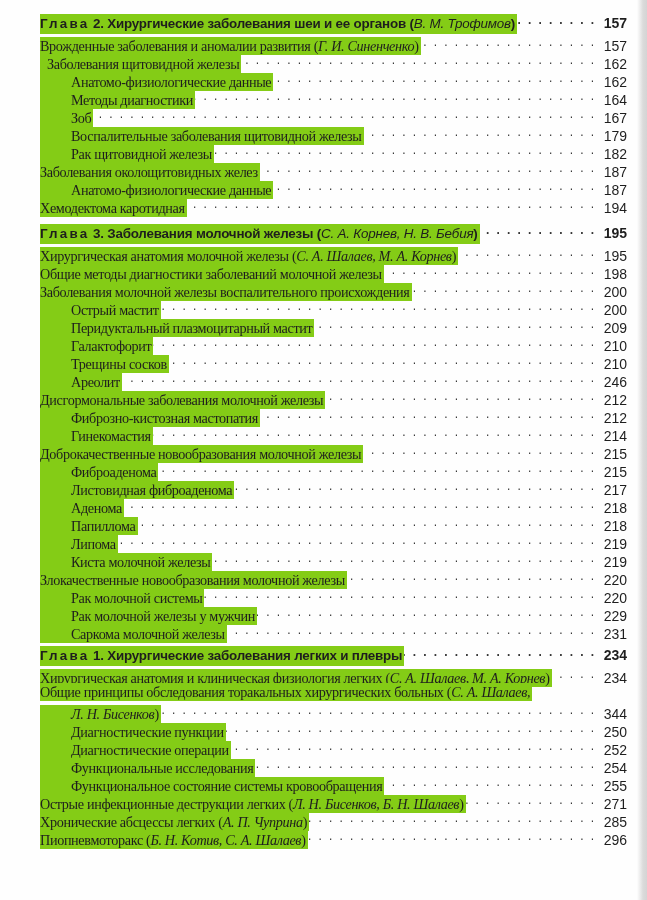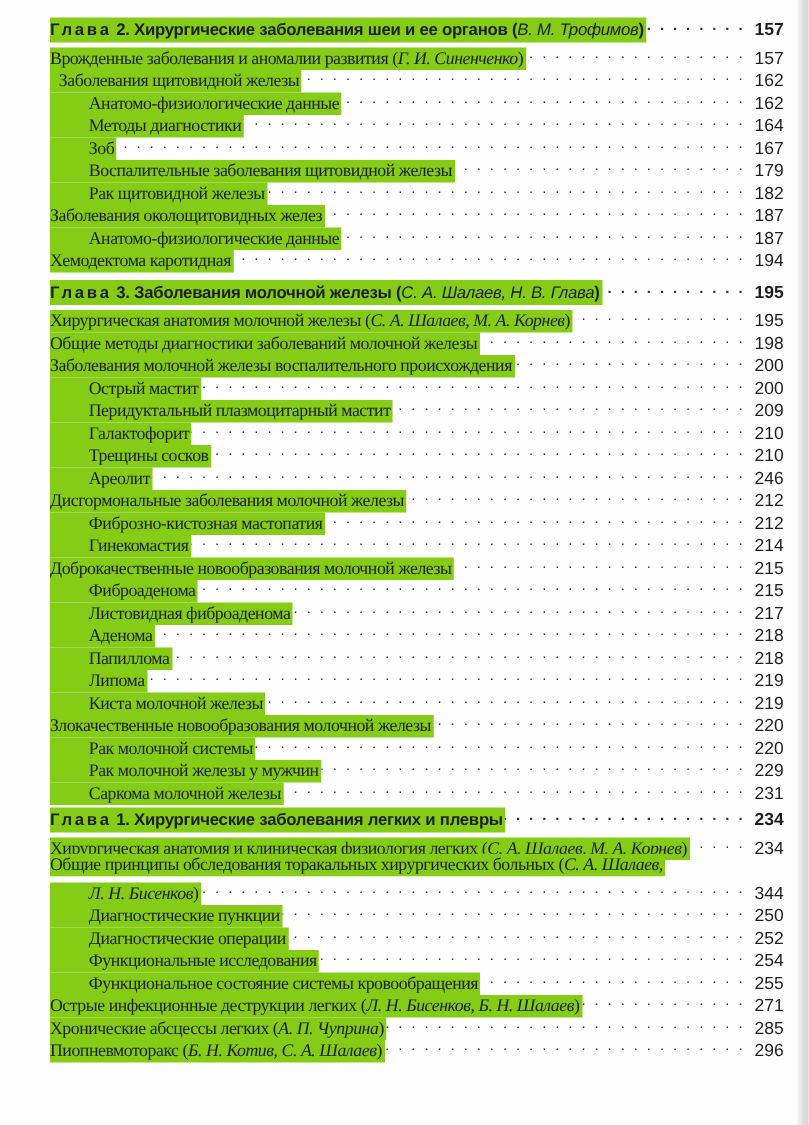--- a/index.html
+++ b/index.html
@@ -135,21 +135,21 @@
           <span class="page-num">187</span>
         </div>
         <div class="row lvl1">
           <span class="title"><span>Хемодектома каротидная</span></span>
           <span class="leader"></span>
           <span class="page-num">194</span>
         </div>
       </div>
       <div class="chapter" style="position: absolute; left: 0px; width: 587px; top: 220px;">
         <div class="row chapter-head">
-          <span class="title"><span class="glava">Глава</span> <span>3. Заболевания молочной железы</span> (<span class="author">С. А. Шалаев, Н. В. Глава</span>)</span>
+          <span class="title"><span class="glava">Глава</span> <span>3. Заболевания молочной железы</span> (<span class="author">С. А. Корнев, Н. В. Бебия</span>)</span>
           <span class="leader"></span>
           <span class="page-num">195</span>
         </div>
         <div style="height: 3px;"></div>
         <div class="row lvl1">
           <span class="title"><span>Хирургическая анатомия молочной железы</span> (<span class="author">С. А. Шалаев, М. А. Корнев</span>)</span>
           <span class="leader"></span>
           <span class="page-num">195</span>
         </div>
         <div class="row lvl1">

